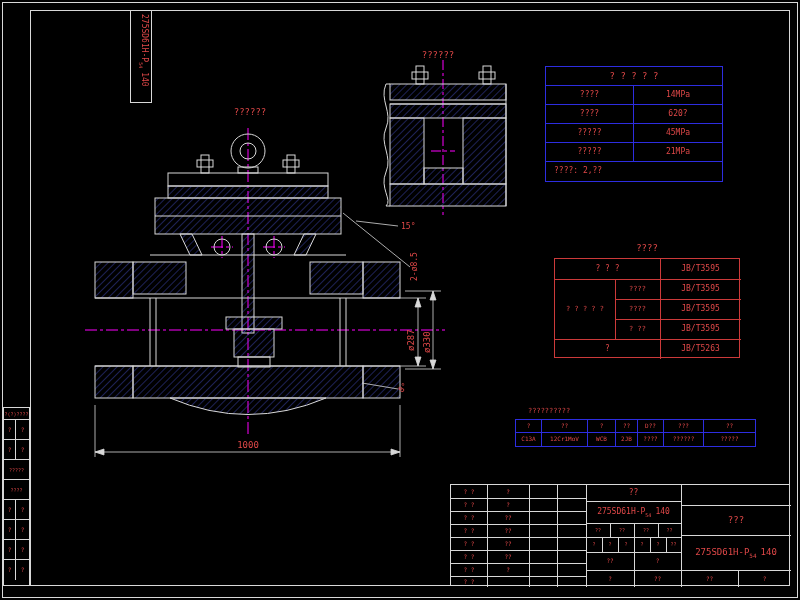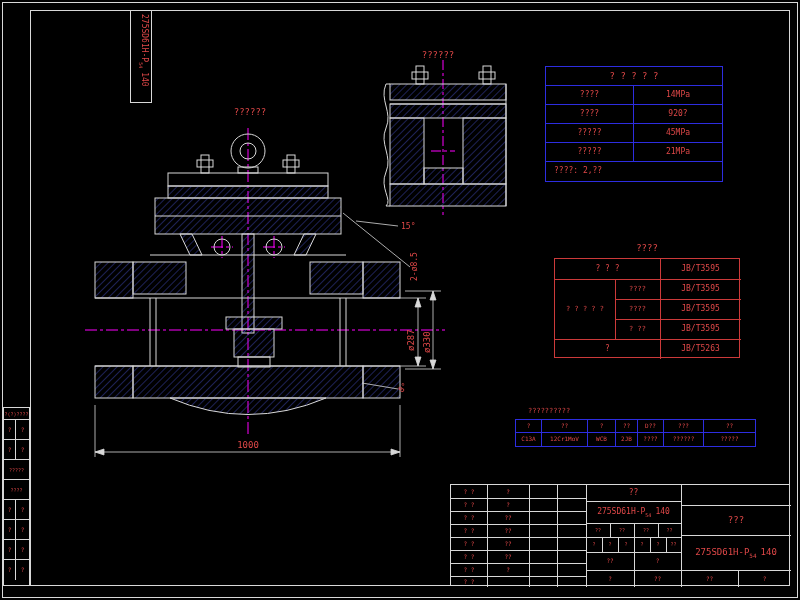--- a/index.html
+++ b/index.html
@@ -184,21 +184,21 @@
   </svg>
 
   <div class="abs tbl-border" style="left:545px;top:66px;width:178px;height:116px">
     <div class="red" style="height:19px;line-height:18px;text-align:center;font-size:9px;border-bottom:1px solid #2d2de0">? ? ? ? ?</div>
     <div class="flexrow" style="height:19px;border-bottom:1px solid #2d2de0">
         <span class="red" style="width:88px;border-right:1px solid #2d2de0;font-size:8px;line-height:18px;text-align:center">????</span>
         <span class="red" style="flex:1;font-size:8px;line-height:18px;text-align:center">14MPa</span>
       </div>
     <div class="flexrow" style="height:19px;border-bottom:1px solid #2d2de0">
         <span class="red" style="width:88px;border-right:1px solid #2d2de0;font-size:8px;line-height:18px;text-align:center">????</span>
-        <span class="red" style="flex:1;font-size:8px;line-height:18px;text-align:center">920?</span>
+        <span class="red" style="flex:1;font-size:8px;line-height:18px;text-align:center">620?</span>
       </div>
     <div class="flexrow" style="height:19px;border-bottom:1px solid #2d2de0">
         <span class="red" style="width:88px;border-right:1px solid #2d2de0;font-size:8px;line-height:18px;text-align:center">?????</span>
         <span class="red" style="flex:1;font-size:8px;line-height:18px;text-align:center">45MPa</span>
       </div>
     <div class="flexrow" style="height:19px;border-bottom:1px solid #2d2de0">
         <span class="red" style="width:88px;border-right:1px solid #2d2de0;font-size:8px;line-height:18px;text-align:center">?????</span>
         <span class="red" style="flex:1;font-size:8px;line-height:18px;text-align:center">21MPa</span>
       </div>
     <div class="red" style="height:18px;line-height:18px;font-size:8px;padding-left:8px">????:  2,??</div>

